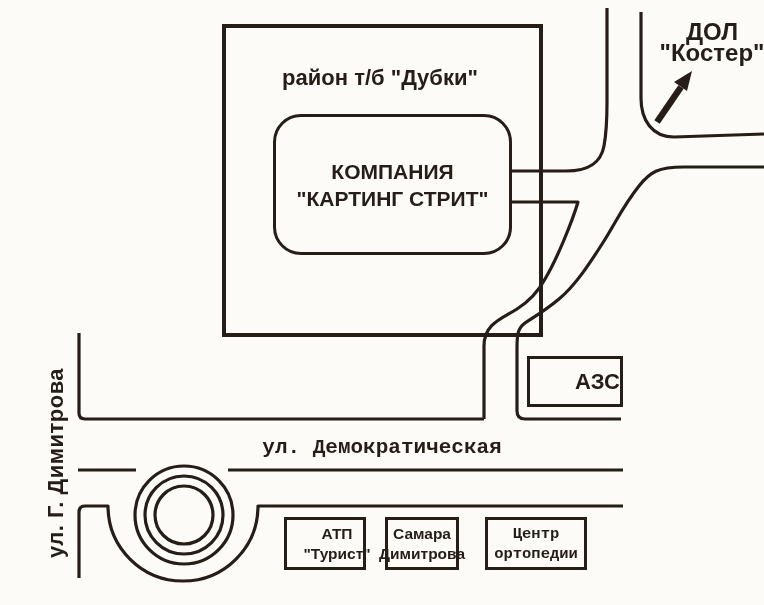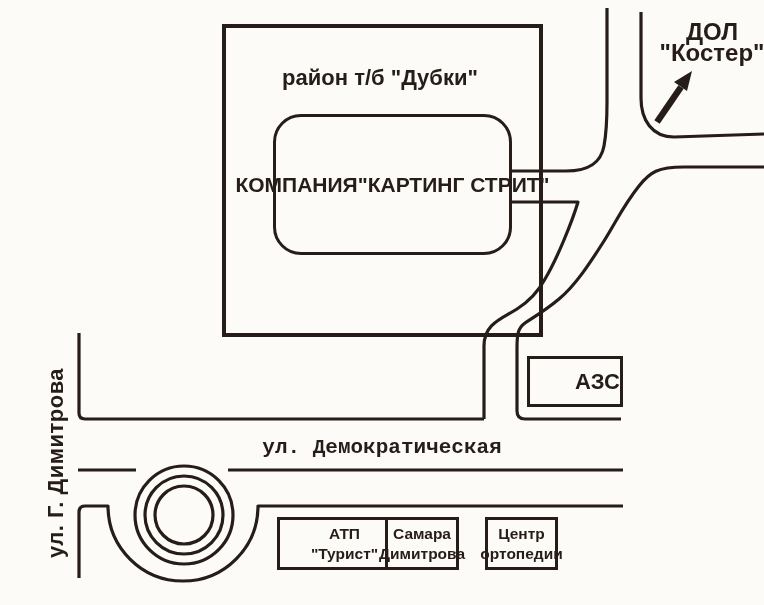--- a/index.html
+++ b/index.html
@@ -7,36 +7,36 @@
     position:relative;width:764px;height:605px;
     background:#fcfbf7;overflow:hidden;
     font-family:"Liberation Sans",sans-serif;
     color:#261c18;
   }
   #roads{position:absolute;left:0;top:0;z-index:1;}
   .box{position:absolute;box-sizing:border-box;border:3px solid #261c18;z-index:2;}
   #region-rect{left:222px;top:24px;width:321px;height:313px;border-width:4px;}
   #company-box{
     left:273px;top:114px;width:239px;height:141px;border-radius:28px;
-    display:flex;flex-direction:row;align-items:center;justify-content:center;
+    display:flex;flex-direction:column;align-items:center;justify-content:center;
     font-size:21px;line-height:27px;font-weight:700;text-align:center;white-space:nowrap;
   }
   #azs-box{
     left:527px;top:356px;width:96px;height:51px;
     display:flex;align-items:center;justify-content:flex-end;
     font-size:22px;font-weight:700;
   }
   .poi{
     top:517px;height:53px;
     display:flex;flex-direction:column;align-items:center;justify-content:center;
     font-size:15.5px;line-height:20px;font-weight:700;text-align:center;white-space:nowrap;
   }
-  #poi-atp{left:277px;width:111px;padding-left:24px;}
+  #poi-atp{left:284px;width:82px;padding-left:24px;}
   #poi-samara{left:385px;width:74px;}
-  #poi-centr{left:485px;width:73px;}
+  #poi-centr{left:485px;width:102px;font-family:Liberation Mono, monospace;}
   .label{
     position:absolute;z-index:3;font-weight:700;white-space:nowrap;text-align:center;
     transform:translate(-50%,-50%);
   }
   #region-label{left:380px;top:78px;font-size:22px;}
   #camp-label{left:712px;top:42px;font-size:24px;line-height:21px;}
   #street-demokraticheskaya-label{left:382px;top:447px;font-size:21px;font-family:Liberation Mono, monospace;}
   #street-dimitrova-label{
     left:56px;top:463px;font-size:22px;letter-spacing:0.5px;
     transform:translate(-50%,-50%) rotate(-90deg);

